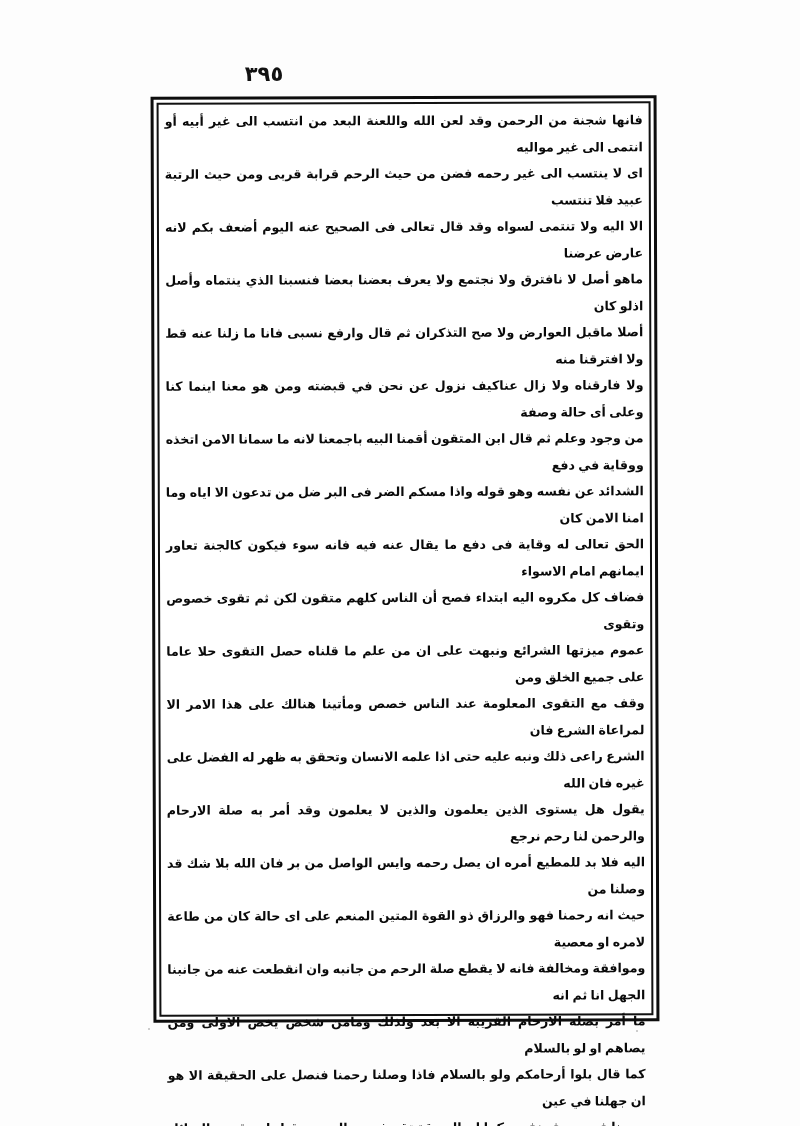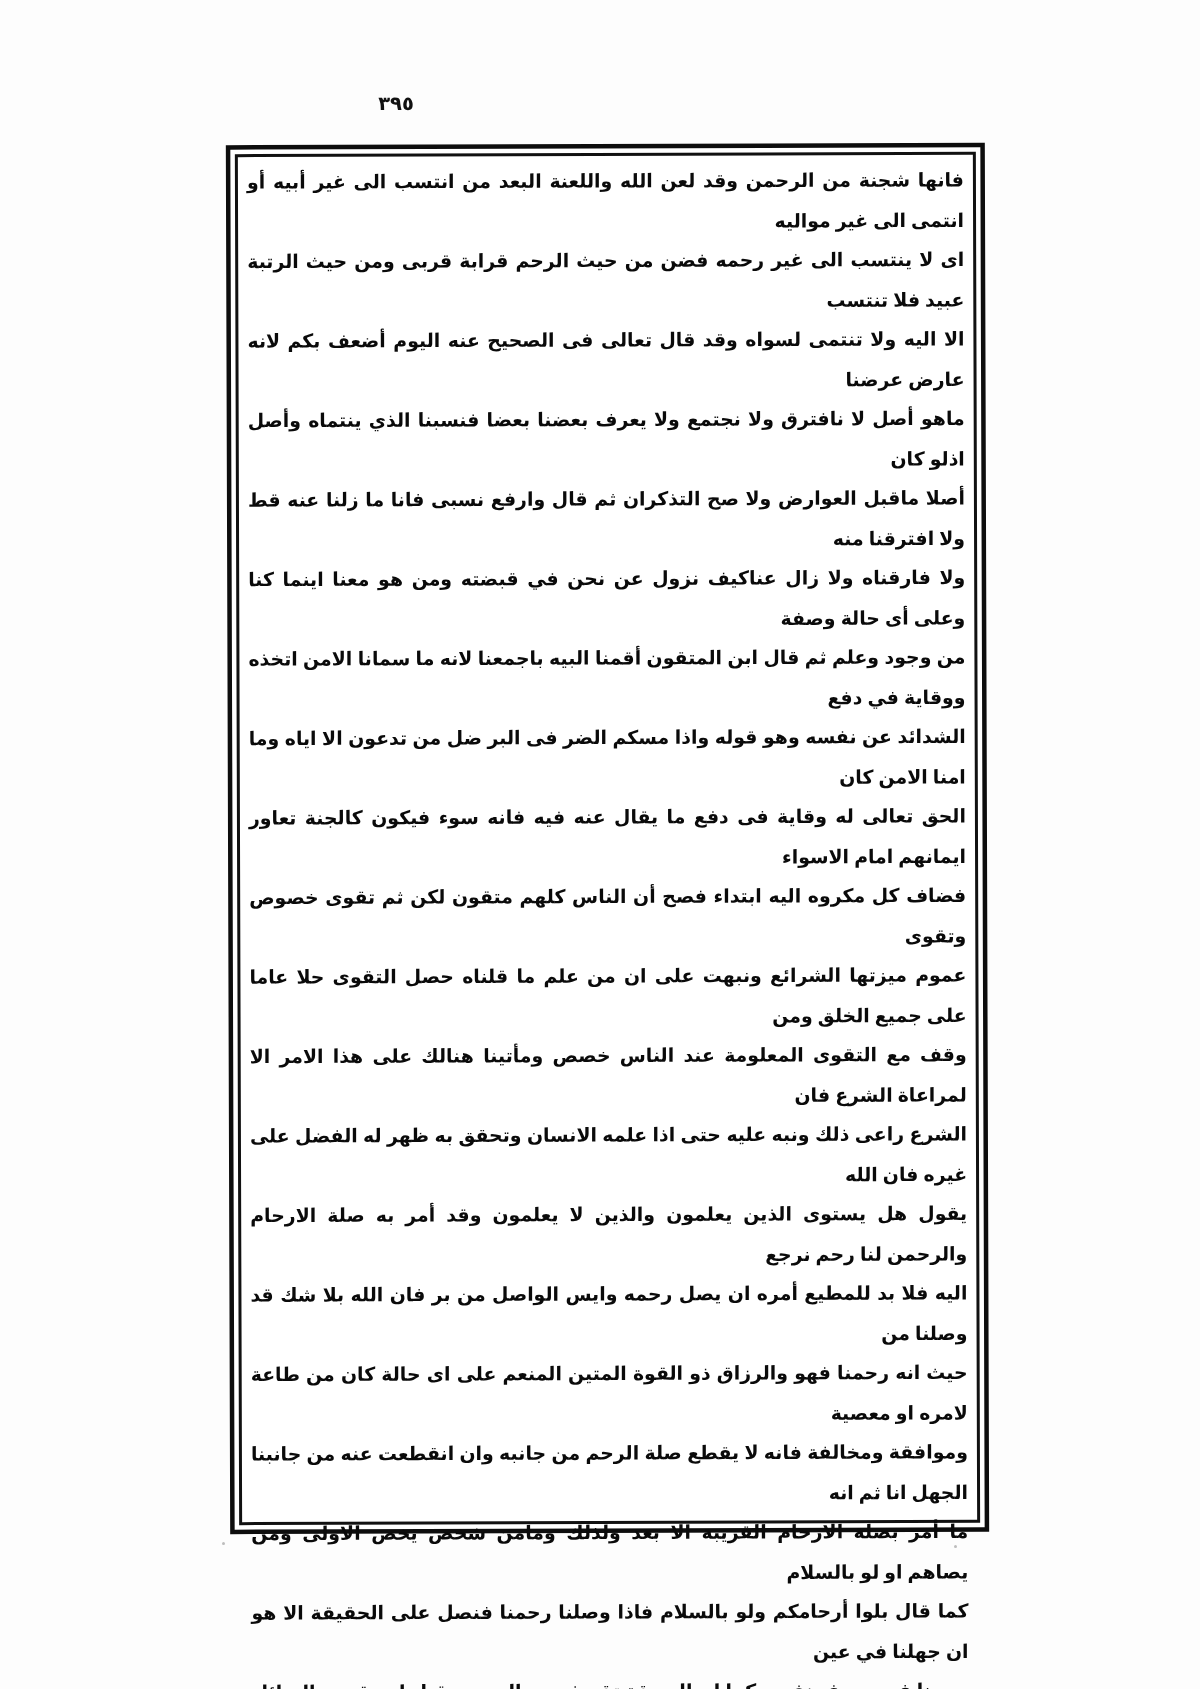--- a/index.html
+++ b/index.html
@@ -12,21 +12,21 @@
   }
   .page{
     position:absolute;inset:0;
     background:#fdfdfd;
   }
   
   .folio{
     position:absolute;
     top:62px;left:0;width:800px;
     text-align:center;
-    font-size:13px;
+    font-size:21px;
     font-weight:bold;
     color:#111;
     letter-spacing:1px;
     direction:rtl;
   }
   .folio span{ margin-left:-272px; display:inline-block; }
 
   
   .frame{
     position:absolute;

